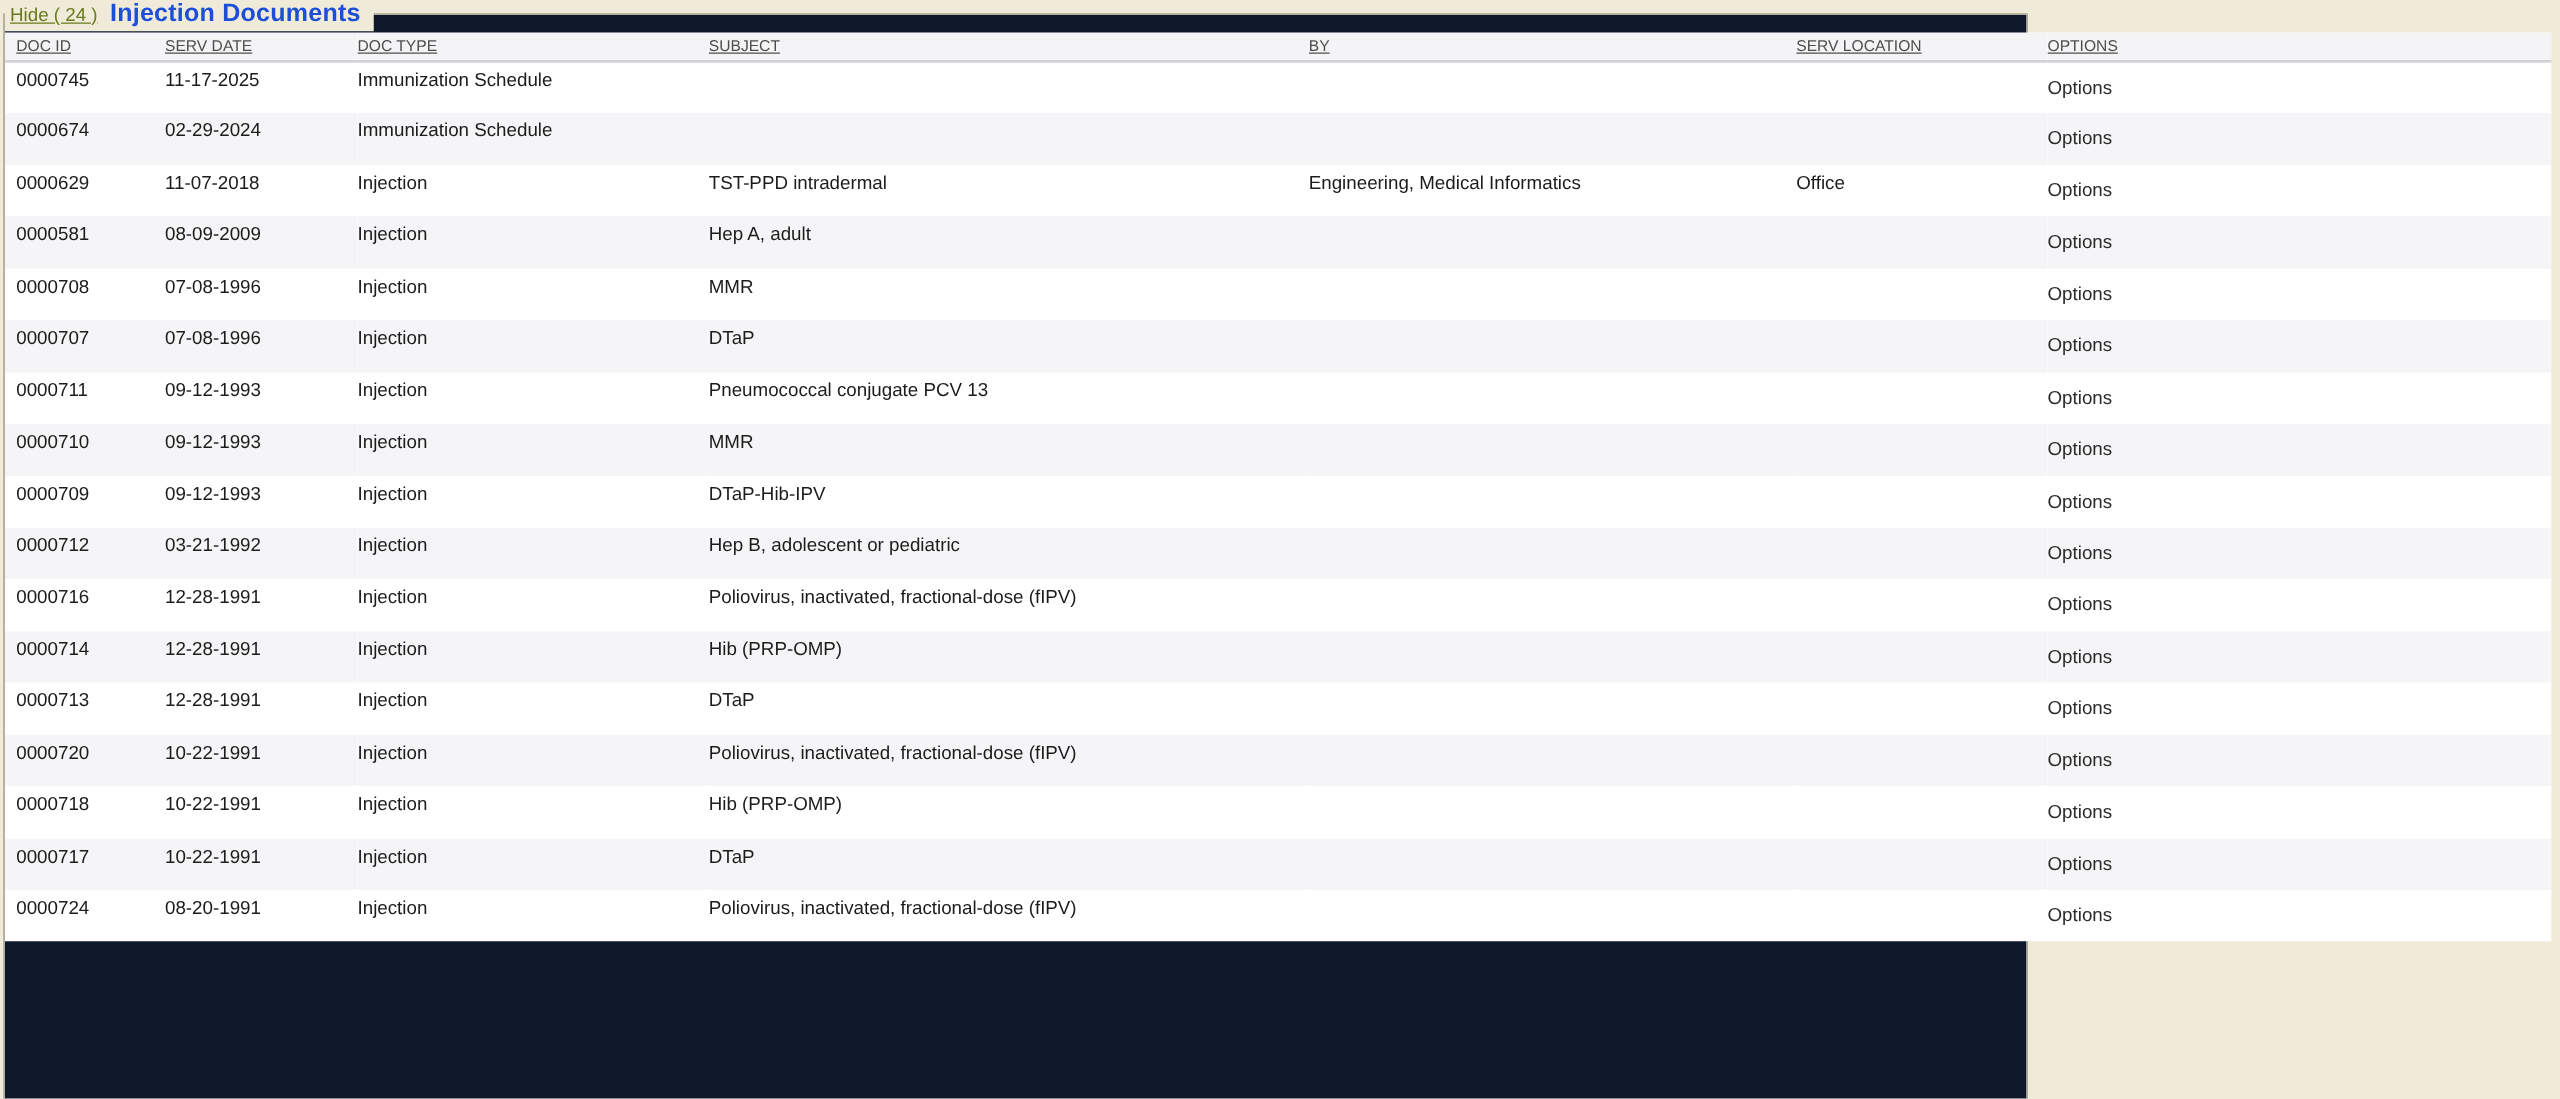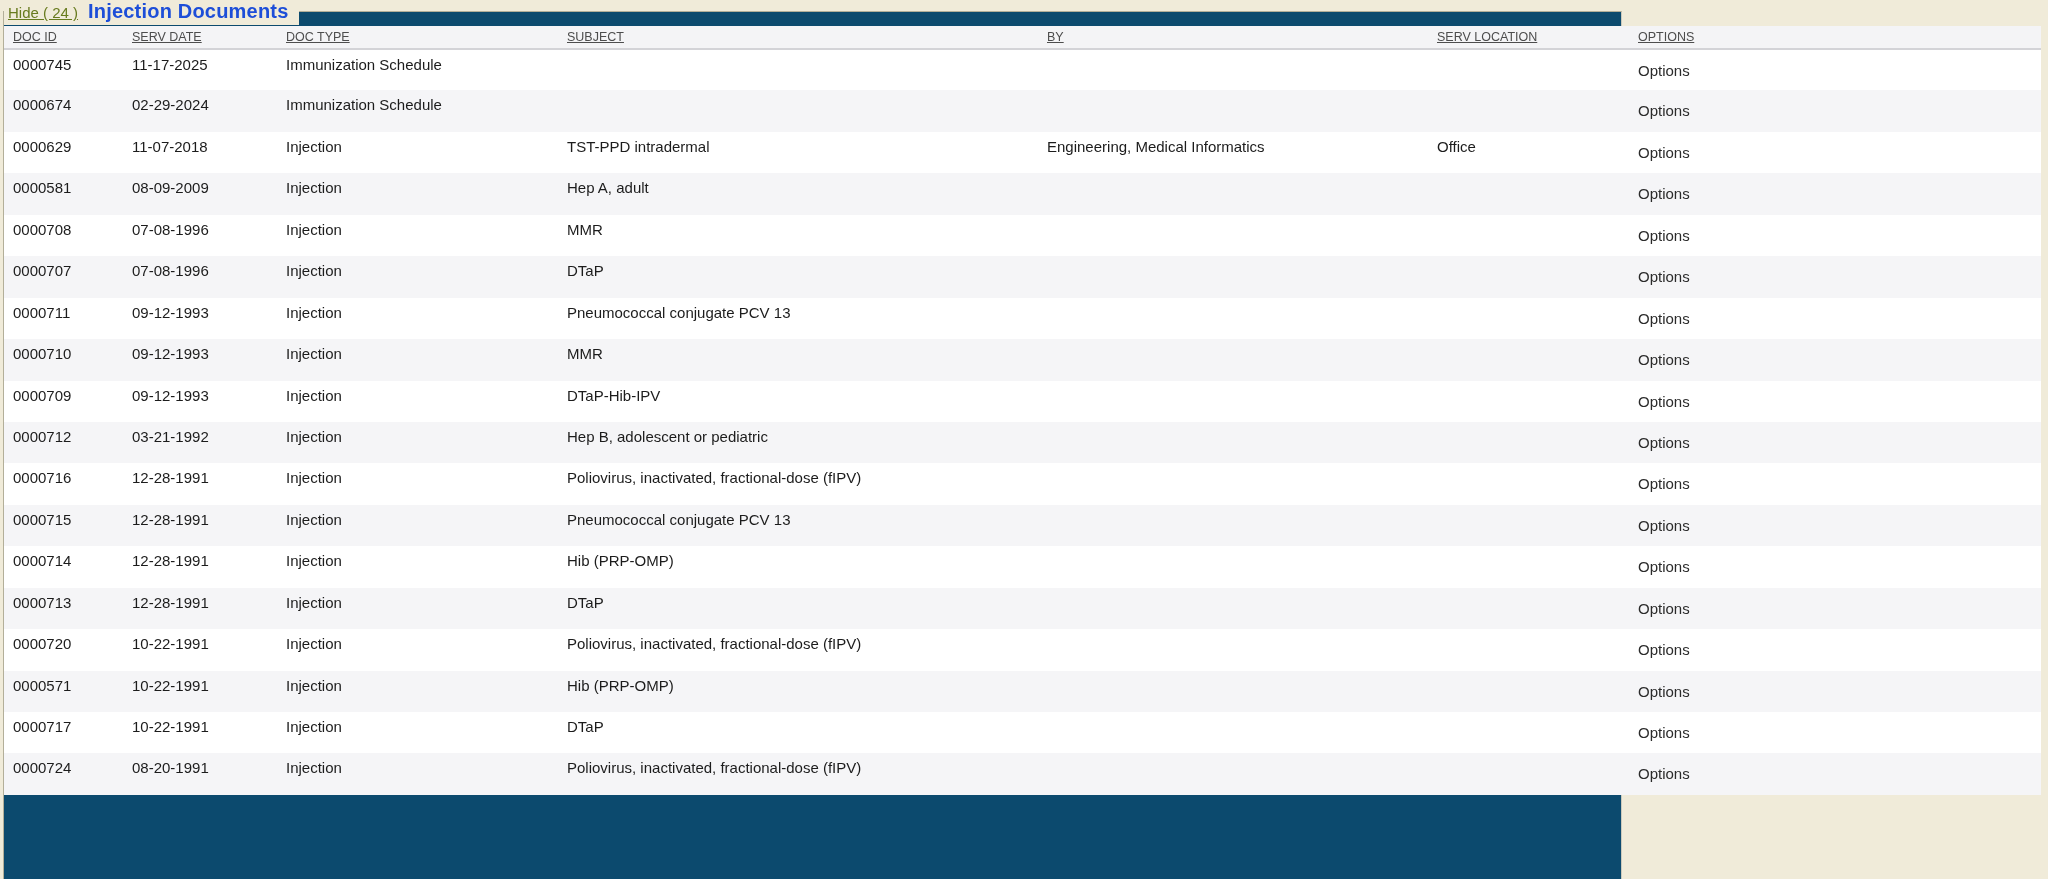--- a/index.html
+++ b/index.html
@@ -15,21 +15,21 @@
   
   .fieldset {
     position: absolute;
     left: 3px;
     top: 11px;
     width: 1619px;
     height: 868px;
     border-top: 1px solid #b3af99;
     border-left: 1px solid #b3af99;
     border-right: 1px solid #ccc9bb;
-    background: #0c4a6e;
+    background: #0f172a;
   }
   .legend {
     position: absolute;
     left: 4px;
     top: 0;
     z-index: 3;
     display: flex;
     align-items: baseline;
     background: #f0ebd9;
     padding: 0 10px 2px 4px;
@@ -251,31 +251,20 @@
     <td>12-28-1991</td>
     <td>Injection</td>
     <td>Poliovirus, inactivated, fractional-dose (fIPV)</td>
     <td></td>
     <td></td>
     <td class="options-cell">
       <span class="options-link">Options</span>
     </td>
   </tr>
             <tr>
-    <td>0000715</td>
-    <td>12-28-1991</td>
-    <td>Injection</td>
-    <td>Pneumococcal conjugate PCV 13</td>
-    <td></td>
-    <td></td>
-    <td class="options-cell">
-      <span class="options-link">Options</span>
-    </td>
-  </tr>
-            <tr>
     <td>0000714</td>
     <td>12-28-1991</td>
     <td>Injection</td>
     <td>Hib (PRP-OMP)</td>
     <td></td>
     <td></td>
     <td class="options-cell">
       <span class="options-link">Options</span>
     </td>
   </tr>
@@ -295,21 +284,21 @@
     <td>10-22-1991</td>
     <td>Injection</td>
     <td>Poliovirus, inactivated, fractional-dose (fIPV)</td>
     <td></td>
     <td></td>
     <td class="options-cell">
       <span class="options-link">Options</span>
     </td>
   </tr>
             <tr>
-    <td>0000571</td>
+    <td>0000718</td>
     <td>10-22-1991</td>
     <td>Injection</td>
     <td>Hib (PRP-OMP)</td>
     <td></td>
     <td></td>
     <td class="options-cell">
       <span class="options-link">Options</span>
     </td>
   </tr>
             <tr>

